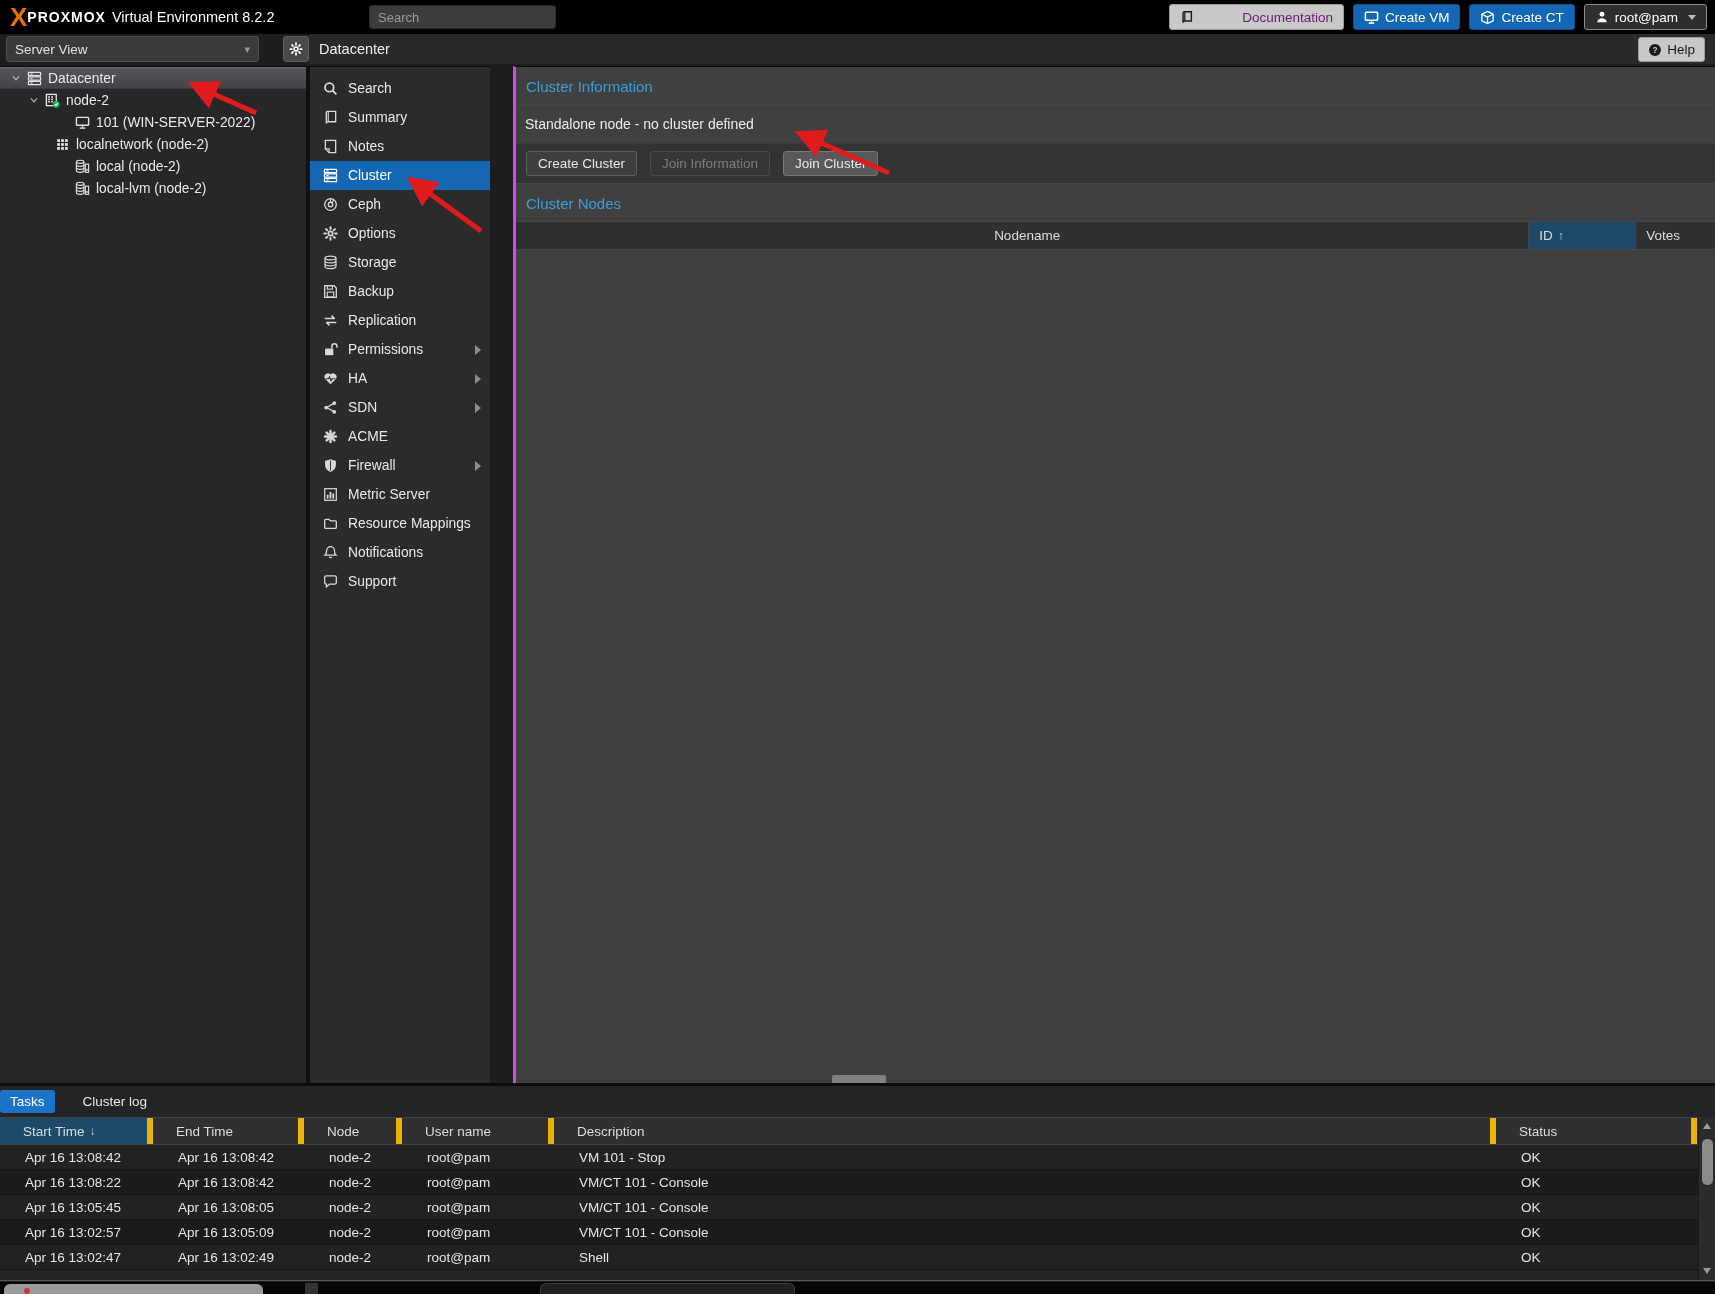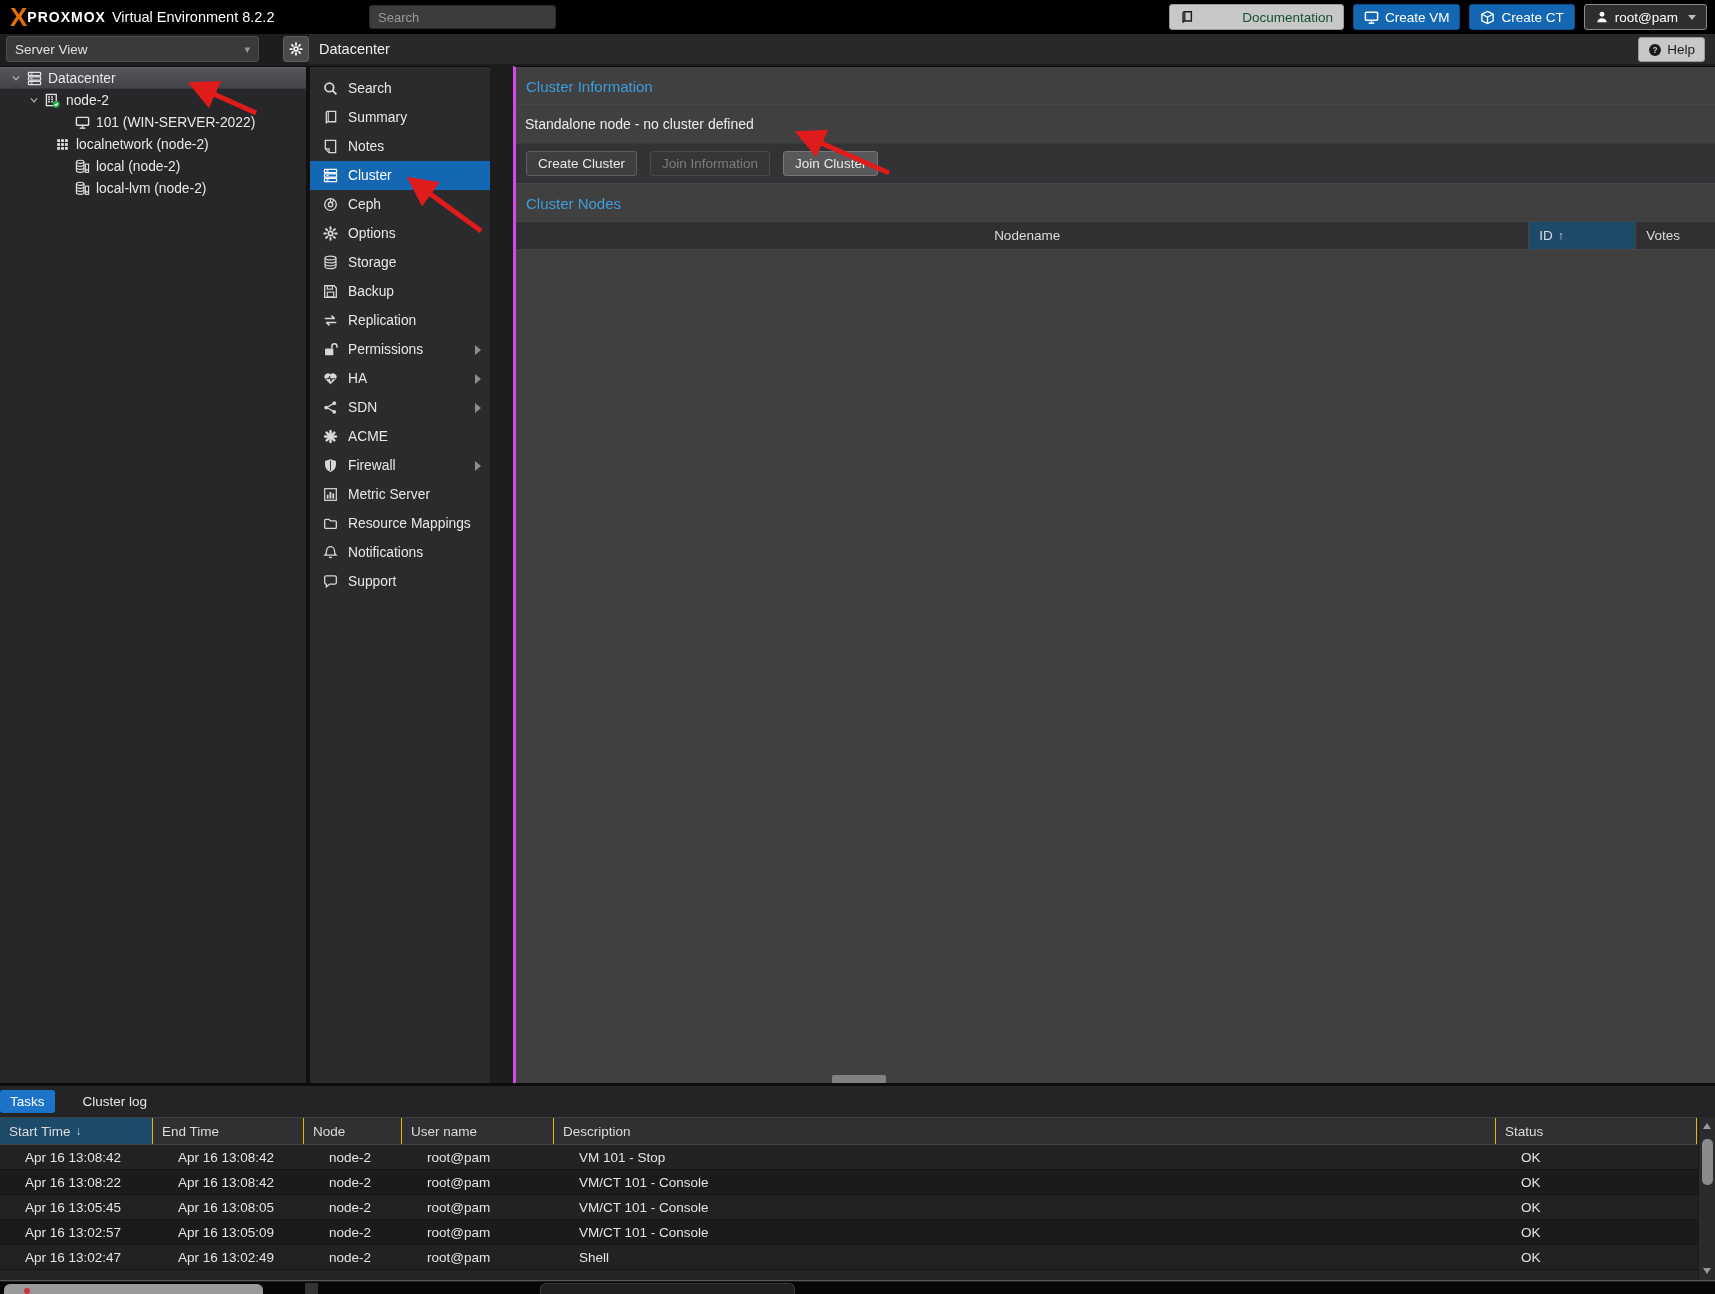--- a/index.html
+++ b/index.html
@@ -12,21 +12,21 @@
   #topbar { left:0; top:0; width:1715px; height:34px; background:#000; display:flex; align-items:center; }
   .logo-x { font-weight:bold; font-size:26px; color:#e57000; margin:0 2px 0 10px; letter-spacing:-2px; }
   .brand { font-weight:bold; font-size:14px; letter-spacing:1px; color:#fff; }
   .subtitle { font-size:14.5px; color:#fff; margin-left:6px; }
   #global-search { left:369px; top:5px; width:187px; height:24px; background:#3c3c3e; border:1px solid #2a2a2c;
     border-radius:3px; color:#ddd; padding:0 8px; font-size:13px; }
   #global-search::placeholder { color:#9a9a9a; }
   .tb-right { position:absolute; right:8px; top:4px; display:flex; gap:9px; }
   .tb-btn { height:26px; display:flex; align-items:center; gap:6px; padding:0 10px; border-radius:3px;
     font-size:13.5px; cursor:pointer; border:1px solid transparent; }
-  .tb-btn.gray { background:#c8c8c8; color:#14532d; border-color:#9a9a9a;gap:48px; }
+  .tb-btn.gray { background:#c8c8c8; color:#701a75; border-color:#9a9a9a;gap:48px; }
   .tb-btn.blue { background:#1468b3; color:#fff; border-color:#0d4f8c; }
   .tb-btn.user { background:#2e2e30; color:#fff; border-color:#8a8a8a; }
   .carety { width:0; height:0; border-left:4px solid transparent; border-right:4px solid transparent; border-top:5px solid #bbb; margin-left:4px; }
 
   
   #row2 { left:0; top:34px; width:1715px; height:30px; background:#1d1d1f; }
   #view-select { left:6px; top:2px; width:253px; height:26px; background:#3a3a3c; border:1px solid #4e4e50;
     border-radius:3px; display:flex; align-items:center; padding:0 8px; font-size:13.5px; color:#e0e0e0; cursor:pointer; }
   #view-select .vcaret { margin-left:auto; color:#999; font-size:11px; }
   #gear-btn { left:283px; top:2px; width:26px; height:26px; background:#4a4a4c; border:1px solid #5e5e60;
@@ -72,21 +72,21 @@
   
   #splitter { left:832px; top:1075px; width:54px; height:9px; background:#7e8082; border-radius:2px 2px 0 0; cursor:row-resize; }
   #hgap { left:0; top:1083px; width:1715px; height:3px; background:#0c0c0c; }
 
   
   #tasks-panel { left:0; top:1086px; width:1715px; height:195px; background:#242427; border-bottom:1px solid #58585a; }
   #tabbar { height:31px; display:flex; align-items:center; gap:18px; }
   .tab { font-size:13.5px; padding:4px 10px; border-radius:3px; cursor:pointer; color:#e6e6e6; }
   .tab.active { background:#1c74c8; color:#fff; }
   #task-head { display:flex; height:28px; background:#303033; border-top:1px solid #414144; border-bottom:1px solid #414144; font-size:13.5px; color:#dcdcdc; }
-  .th-cell { display:flex; align-items:center; padding-left:9px; border-right:1px solid #eab308; flex:none; }
+  .th-cell { display:flex; align-items:center; padding-left:23px; border-right:6px solid #eab308; flex:none; }
   .th-cell.sorted { background:#1e4a6a; }
   .task-row { display:flex; height:25px; font-size:13.5px; color:#e4e4e4; border-bottom:1px solid #161618; cursor:pointer; }
   .task-row:nth-child(odd) { background:#222225; }
   .task-row:nth-child(even) { background:#1b1b1d; }
   .td-cell { display:flex; align-items:center; padding-left:25px; flex:none; overflow:hidden; white-space:nowrap; }
 
   
   #tscroll { position:absolute; right:0; top:31px; width:17px; height:163px; background:#2b2b2e; border-left:1px solid #1a1a1a; }
   .sc-arrow { position:absolute; left:4px; width:0; height:0; border-left:4.5px solid transparent; border-right:4.5px solid transparent; }
   .sc-up { top:6px; border-bottom:6px solid #9a9a9c; }

